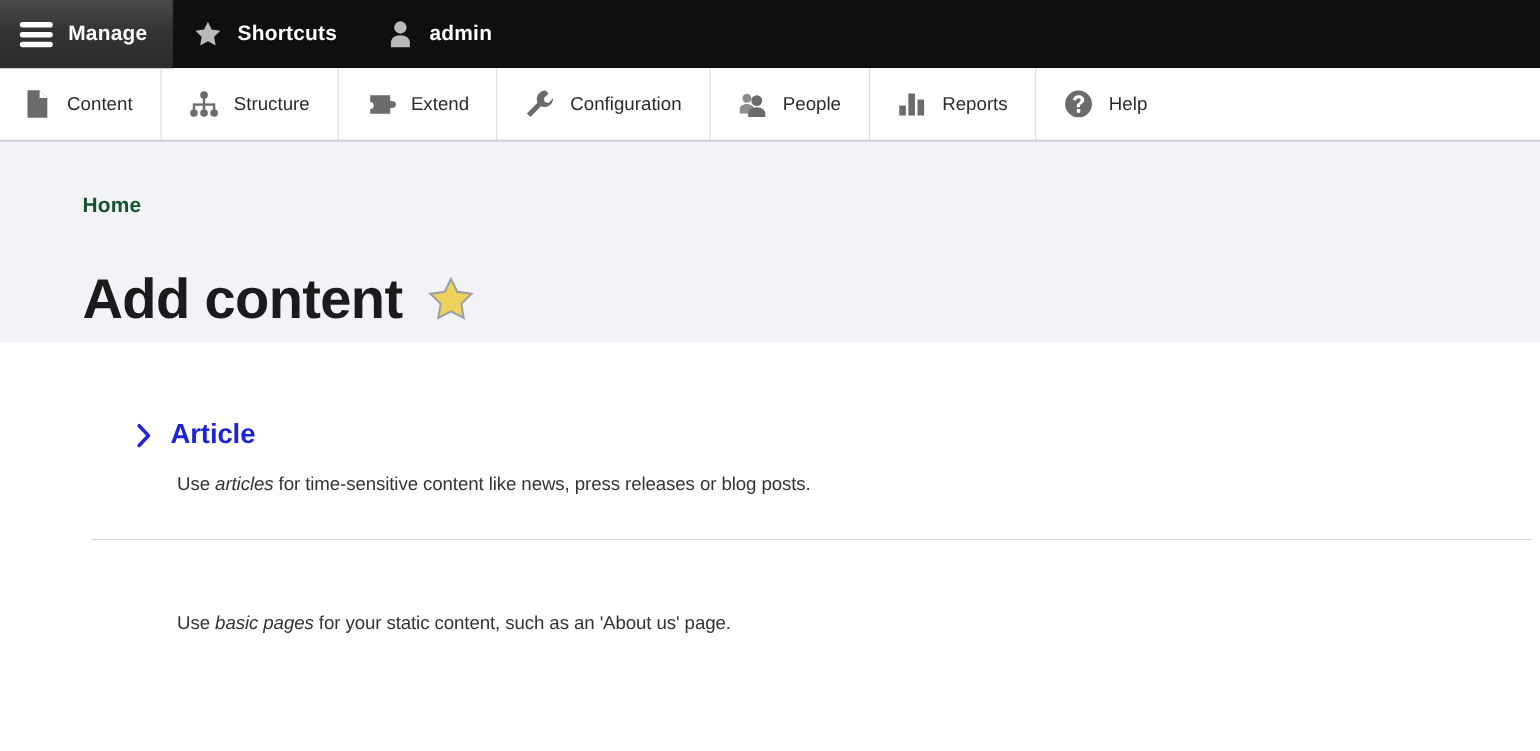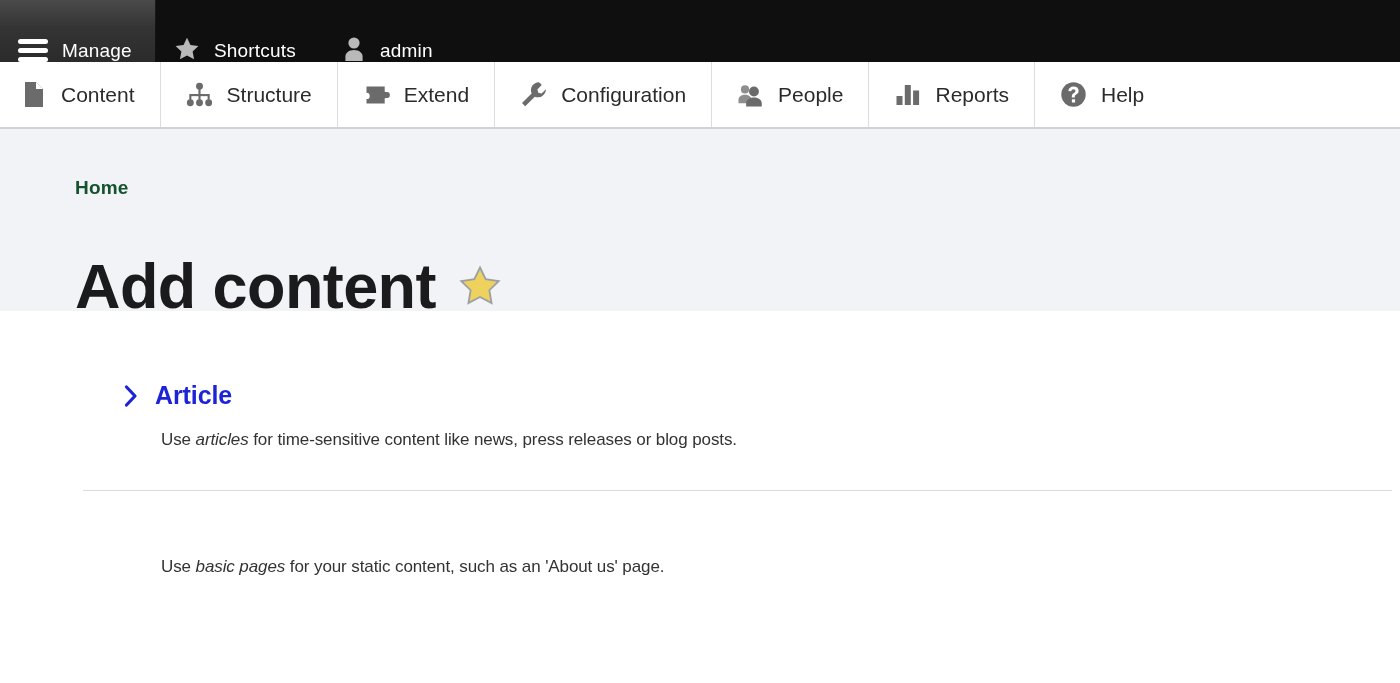--- a/index.html
+++ b/index.html
@@ -18,25 +18,25 @@
   
   .admin-bar {
     height: 62px;
     background: #0f0f0f;
     display: flex;
     align-items: stretch;
     color: #ffffff;
   }
   .admin-tab {
     display: flex;
-    align-items: flex-end;
+    align-items: center;
     gap: 14px;
     padding: 0 24px 0 18px;
     font-size: 19px;
-    font-weight: normal;
+    font-weight: bold;
     color: #ffffff;
     letter-spacing: 0.2px;
     white-space: nowrap;
   }
   .admin-tab.active {
     background: linear-gradient(to bottom, #4a4a4a 0%, #343434 45%, #2b2b2b 100%);
     box-shadow: inset -1px 0 0 rgba(0,0,0,.6);
   }
   .admin-tab.user { padding-left: 22px; }
 
@@ -64,21 +64,21 @@
     display: flex;
     align-items: stretch;
     border-bottom: 2px solid #cfd2d8;
     box-shadow: 0 2px 3px -2px rgba(0,0,0,.28);
   }
   .menu-item {
     display: flex;
     align-items: center;
     gap: 14px;
     padding: 0 25px;
-    font-size: 21px;
+    font-size: 17px;
     color: #2b2b2b;
     border-right: 1px solid #dcdde1;
     white-space: nowrap;
   }
   .menu-item:first-child { padding-left: 20px; }
   .menu-item .m-icon {
     width: 27px;
     height: 27px;
     display: flex;
     align-items: center;
@@ -101,21 +101,21 @@
     color: #14532d;
     letter-spacing: .2px;
   }
   .page-title-row {
     display: flex;
     align-items: center;
     gap: 22px;
     margin-top: 12px;
   }
   .page-title {
-    font-size: 63px;
+    font-size: 51px;
     font-weight: bold;
     color: #1b1b1d;
     letter-spacing: -0.6px;
     line-height: 1.05;
   }
   .title-star { width: 44px; height: 44px; display:block; }
 
   
   .main {
     padding: 0 0 0 75px;

